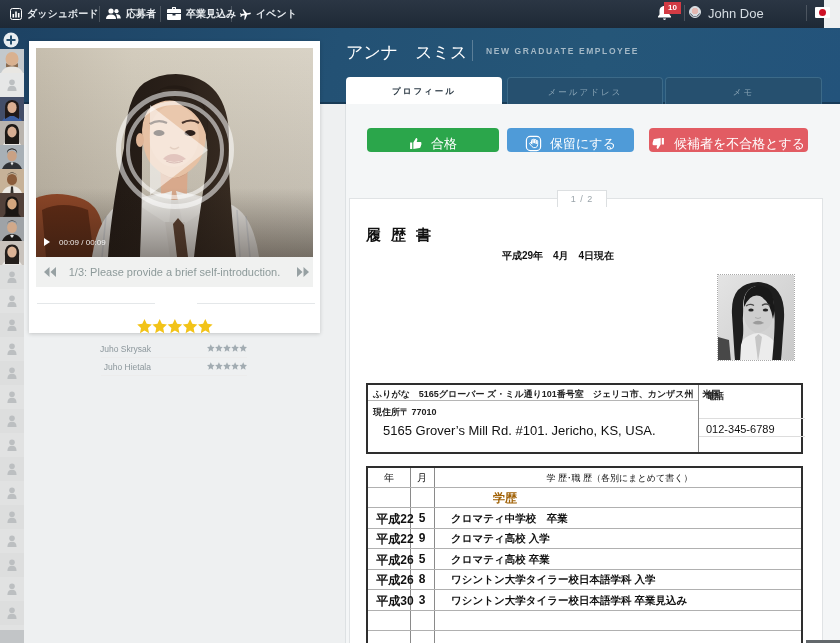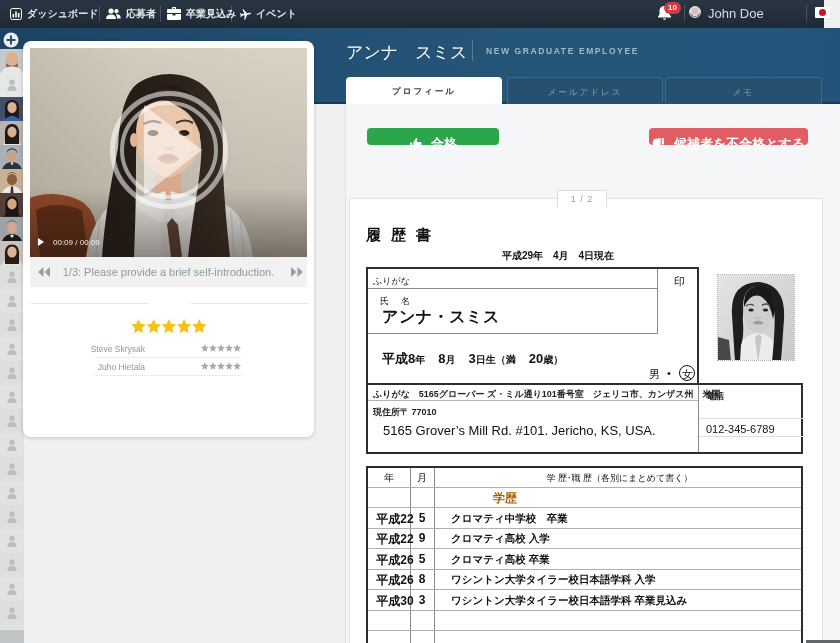--- a/index.html
+++ b/index.html
@@ -14,21 +14,21 @@
 
 #side{left:0;top:28px;width:24px;height:615px;background:transparent}
 .scell{position:absolute;left:0;width:24px;height:24px;overflow:hidden}
 
 #rpanel{left:345px;top:104px;width:495px;height:539px;background:#f4f6f7;border-left:1px solid #dde1e3}
 #paper{left:349px;top:198px;width:474px;height:445px;background:#fff;border:1px solid #e0e3e5;border-bottom:none}
 
 .tab{position:absolute;top:77px;height:27px;font-size:8.5px;letter-spacing:2px;text-align:center;line-height:29px;border-radius:4px 4px 0 0}
 .tabi{background:#26506f;border:1px solid #3c6a88;border-bottom:none;color:#8aa5b6}
 
-.btn{position:absolute;top:128px;height:17px;border-radius:4px;color:#fff;font-size:13px;font-weight:bold;text-align:center}
+.btn{position:absolute;top:128px;height:24px;border-radius:4px;color:#fff;font-size:13px;font-weight:normal;text-align:center}
 
 .lbl{position:absolute;color:#222;font-size:9px}
 .edr{position:absolute;left:0;width:437px;height:1px;background:#b0b0b0}
 .edy{position:absolute;font-size:12px;color:#a16207}
 .edc{position:absolute;left:0;width:437px;font-size:12px;font-weight:bold;color:#111}
 .edc span:first-child{position:absolute;left:6px;width:42px;text-align:center}
 .edc span:nth-child(2){position:absolute;left:42px;width:24px;text-align:center}
 .edc i{position:absolute;left:83px;font-style:normal;white-space:nowrap;font-size:10.5px;top:1px}
 .rrow{position:absolute;left:72px;width:146px;height:18px;border-bottom:1px solid #ececec;font-size:8.5px;color:#8c979c}
 .rrow span{position:absolute;right:96px;top:4px;white-space:nowrap}
@@ -70,21 +70,21 @@
   <div class="navsep" style="left:231px"></div>
   <svg class="abs" style="left:239px;top:8px" width="13" height="13" viewBox="0 0 24 24">
         <path fill="#fff" transform="rotate(80 12 12)" d="M21 16v-2l-8-5V3.5A1.5 1.5 0 0011.5 2 1.5 1.5 0 0010 3.5V9l-8 5v2l8-2.5V19l-2 1.5V22l3.5-1 3.5 1v-1.5L13 19v-5.5z"></path>
       </svg>
   <div class="navitem" style="left:256px">イベント</div>
 
   <svg class="abs" style="left:658px;top:6px" width="13" height="14" viewBox="0 0 13 14">
         <path fill="#fff" d="M6.5 0 C10 0 11.5 2.5 11.5 5 L11.5 8.5 L13 10.5 L13 11.5 L0 11.5 L0 10.5 L1.5 8.5 L1.5 5 C1.5 2.5 3 0 6.5 0 Z"></path>
         <path fill="#fff" d="M5 12.5 A1.6 1.6 0 006.5 14 A1.6 1.6 0 008 12.5 Z"></path>
       </svg>
-  <div class="abs" style="left:664px;top:2px;width:17px;height:12px;background:#d23b44;border-radius:6px;color:#fff;font-size:8px;font-weight:bold;text-align:center;line-height:12px">10</div>
+  <div class="abs" style="left:664px;top:2px;width:17px;height:12px;background:#d23b44;border-radius:0;color:#fff;font-size:8px;font-weight:bold;text-align:center;line-height:12px">10</div>
   <div class="navsep" style="left:684px;top:5px"></div>
   <div class="abs" style="left:689px;top:6px;width:12px;height:12px;border-radius:50%;background:radial-gradient(circle at 50% 40%,#e3b8b2 0 38%,#d8dde2 39% 62%,#6a7480 63%);border:1px solid #dfe5ea"></div>
   <div class="navitem" style="left:708px;font-size:13px;color:#d6dde3;font-weight:normal">John Doe</div>
   <div class="navsep" style="left:806px;top:5px"></div>
   <div class="abs" style="left:815px;top:7px;width:15px;height:11px;background:#fff;border-radius:1px"></div>
   <div class="abs" style="left:819px;top:9px;width:7px;height:7px;background:#cf1126;border-radius:50%"></div>
 </div>
 
 <div class="abs" id="side">
   <svg class="abs" style="left:3px;top:4px" width="16" height="16" viewBox="0 0 16 16">
@@ -242,21 +242,21 @@
         </svg></div>
 <div class="scell" style="top:597px;background:#e1e2e2"><svg width="24" height="24" viewBox="0 0 24 24">
           <g fill="#bcbfc1">
             <circle cx="12" cy="9.3" r="2.8"></circle>
             <path d="M7.4 18 Q7.4 12.8 12 12.8 Q16.6 12.8 16.6 18 Z"></path>
           </g>
         </svg></div>
 
 </div>
 
-<div class="abs" id="vcard" style="left:23px;top:41px;width:291px;height:396px;background:#fff;border-radius:8px;box-shadow:0 1px 4px rgba(0,0,0,.18)">
+<div class="abs" id="vcard" style="left:29px;top:41px;width:291px;height:292px;background:#fff;border-radius:0;box-shadow:0 1px 4px rgba(0,0,0,.18)">
 
   <div class="abs" style="left:7px;top:7px;width:277px;height:209px;overflow:hidden">
     <svg width="277" height="209" viewBox="0 0 277 209">
       <defs>
         <linearGradient id="wall" x1="0" y1="0" x2="1" y2="0">
           <stop offset="0" stop-color="#c6beae"></stop>
               <stop offset=".35" stop-color="#d3ccbd"></stop>
               <stop offset="1" stop-color="#d9d3c6"></stop>
         </linearGradient>
         <linearGradient id="shade" x1="0" y1="0" x2="0" y2="1">
@@ -339,21 +339,21 @@
   <svg class="abs" style="left:108px;top:278px" width="76" height="15" viewBox="0 0 76 15">
     <g fill="#f2c318">
           <path id="st" d="M7.5 0 L9.7 4.8 14.8 5.4 11 9 12 14.2 7.5 11.6 3 14.2 4 9 0.2 5.4 5.3 4.8 Z"></path>
           <use href="#st" x="15.2"></use>
           <use href="#st" x="30.4"></use>
           <use href="#st" x="45.6"></use>
           <use href="#st" x="60.8"></use>
         </g>
   </svg>
   <div class="rrow" style="top:299px">
-        <span>Steve Skrysak</span>
+        <span>Juho Skrysak</span>
         <svg width="40" height="9" viewBox="0 0 42 9">
           <g fill="#a2acb2">
             <path id="gs1" d="M4 0 L5.2 2.7 8 3 5.9 5 6.5 7.9 4 6.4 1.5 7.9 2.1 5 0 3 2.8 2.7 Z"></path>
             <use href="#gs1" x="8.5"></use>
             <use href="#gs1" x="17"></use>
             <use href="#gs1" x="25.5"></use>
             <use href="#gs1" x="34"></use>
           </g>
         </svg>
       </div>
@@ -376,44 +376,40 @@
 <div class="abs" style="left:486px;top:46px;color:#a3b8c6;font-size:8.5px;font-weight:bold;letter-spacing:1.6px">NEW GRADUATE EMPLOYEE</div>
 
 <div class="tab" style="left:346px;width:156px;background:#fff;color:#2c3a45;font-weight:bold">プロフィール</div>
 <div class="tab tabi" style="left:507px;width:156px">メールアドレス</div>
 <div class="tab tabi" style="left:665px;width:157px">メモ</div>
 
 <div class="btn" style="left:367px;width:132px;background:#2ba64b;line-height:32px">
   <svg width="13" height="13" viewBox="0 0 24 24" style="vertical-align:-2px;margin-right:9px">
         <path fill="#fff" d="M2 10h4v12H2zM8 22V10l5-8c1.5 0 2.5 1.2 2.5 2.6 0 .5-.8 3.2-1.2 4.4H21c1.1 0 2 .9 2 2 0 .4-.1.8-.3 1.1.2.3.3.7.3 1.1 0 .7-.4 1.4-.9 1.7.1.3.2.6.2 1 0 .8-.4 1.4-1 1.8 0 .1.1.3.1.5 0 1.1-.9 2-2 2z"></path>
       </svg>合格</div>
+<div class="btn" style="left:507px;width:127px;background:#4f9bd8;line-height:32px">
+  <svg width="17" height="17" viewBox="0 0 24 24" style="vertical-align:-4px;margin-right:8px">
+        <rect x="2" y="2" width="20" height="20" rx="5.5" fill="none" stroke="#fff" stroke-width="1.7"></rect>
+        <g stroke="#fff" stroke-width="1.4" fill="none" stroke-linecap="round" stroke-linejoin="round">
+          <path d="M9.2 12.2 V7.6a1.1 1.1 0 012.2 0 V11"></path>
+          <path d="M11.4 10.6 V6.9a1.1 1.1 0 012.2 0 V11"></path>
+          <path d="M13.6 10.9 V7.5a1.1 1.1 0 012.2 0 V12"></path>
+          <path d="M15.8 12 V8.7a1.05 1.05 0 012.1 0 V13.4 Q17.9 16.8 15.2 17.7 Q11.8 18.7 9.8 16.3 L6.9 12.7 Q6.1 11.6 7.1 10.9 Q8 10.3 8.9 11.1 L10.3 12.7"></path>
+        </g>
+      </svg>保留にする</div>
 <div class="btn" style="left:649px;width:159px;background:#e25c63;line-height:32px">
   <svg width="13" height="13" viewBox="0 0 24 24" style="vertical-align:-2px;margin-right:9px">
         <path fill="#fff" d="M22 14h-4V2h4zM16 2v12l-5 8c-1.5 0-2.5-1.2-2.5-2.6 0-.5.8-3.2 1.2-4.4H3c-1.1 0-2-.9-2-2 0-.4.1-.8.3-1.1-.2-.3-.3-.7-.3-1.1 0-.7.4-1.4.9-1.7-.1-.3-.2-.6-.2-1 0-.8.4-1.4 1-1.8 0-.1-.1-.3-.1-.5 0-1.1.9-2 2-2z"></path>
       </svg>候補者を不合格とする</div>
 
 <div class="abs" style="left:557px;top:190px;width:50px;height:17px;background:#fff;border:1px solid #dcdfe1;border-bottom:none;color:#9aa4aa;font-size:9px;text-align:center;line-height:17px;letter-spacing:1px">1 / 2</div>
 
 <div class="abs" style="left:366px;top:226px;font-size:15px;font-weight:bold;color:#111;letter-spacing:10px">履歴書</div>
 <div class="abs" style="left:408px;top:249px;width:300px;font-size:10px;font-weight:bold;color:#111;text-align:center">平成29年　4月　4日現在</div>
 
-<div class="abs" style="left:366px;top:267px;width:333px;height:116px;border:2px solid #2e2e2e;border-bottom:none;background:#fff">
-  <div class="abs" style="left:0;top:0;width:289px;height:20px;border-bottom:1px solid #8a8a8a"></div>
-  <div class="abs" style="left:0;top:20px;width:289px;height:45px;border-bottom:1px solid #8a8a8a"></div>
-  <div class="abs" style="left:289px;top:0;width:1px;height:65px;background:#8a8a8a"></div>
-  <div class="lbl" style="left:5px;top:6px">ふりがな</div>
-  <div class="lbl" style="left:306px;top:5px;font-size:11px">印</div>
-  <div class="lbl" style="left:12px;top:26px;letter-spacing:12px">氏名</div>
-  <div class="abs" style="left:14px;top:38px;font-size:16px;font-weight:bold;color:#111;letter-spacing:0.5px">アンナ・スミス</div>
-  <div class="abs" style="left:14px;top:81px;font-size:13px;font-weight:bold;color:#111">平成8<span style="font-size:10px">年</span>　<b>8</b><span style="font-size:10px">月</span>　<b>3</b><span style="font-size:10px">日生（満</span>　20<span style="font-size:10px">歳）</span></div>
-  <div class="abs" style="left:281px;top:98px;font-size:11px;color:#111">男</div>
-  <div class="abs" style="left:299px;top:98px;font-size:11px;color:#111">•</div>
-  <div class="abs" style="left:314px;top:98px;font-size:11px;color:#111">女</div>
-  <div class="abs" style="left:311px;top:96px;width:16px;height:16px;border:1.5px solid #111;border-radius:50%"></div>
-</div>
 
 <div class="abs" style="left:366px;top:383px;width:437px;height:71px;border:2px solid #2e2e2e;background:#fff">
   <div class="abs" style="left:330px;top:0;width:1px;height:67px;background:#8a8a8a"></div>
   <div class="abs" style="left:0;top:15px;width:330px;height:1px;background:#b5b5b5"></div>
   <div class="lbl" style="left:5px;top:3px;font-weight:bold">ふりがな　5165グローバー ズ・ミル通り101番号室　ジェリコ市、カンザス州　米国</div>
   <div class="lbl" style="left:5px;top:21px;font-weight:bold">現住所〒 77010</div>
   <div class="abs" style="left:15px;top:38px;font-size:13px;color:#111">5165 Grover’s Mill Rd. #101. Jericho, KS, USA.</div>
   <div class="lbl" style="left:338px;top:5px;font-weight:bold">電話</div>
   <div class="abs" style="left:331px;top:33px;width:106px;height:1px;background:#ddd"></div>
   <div class="abs" style="left:338px;top:38px;font-size:11px;color:#111">012-345-6789</div>

